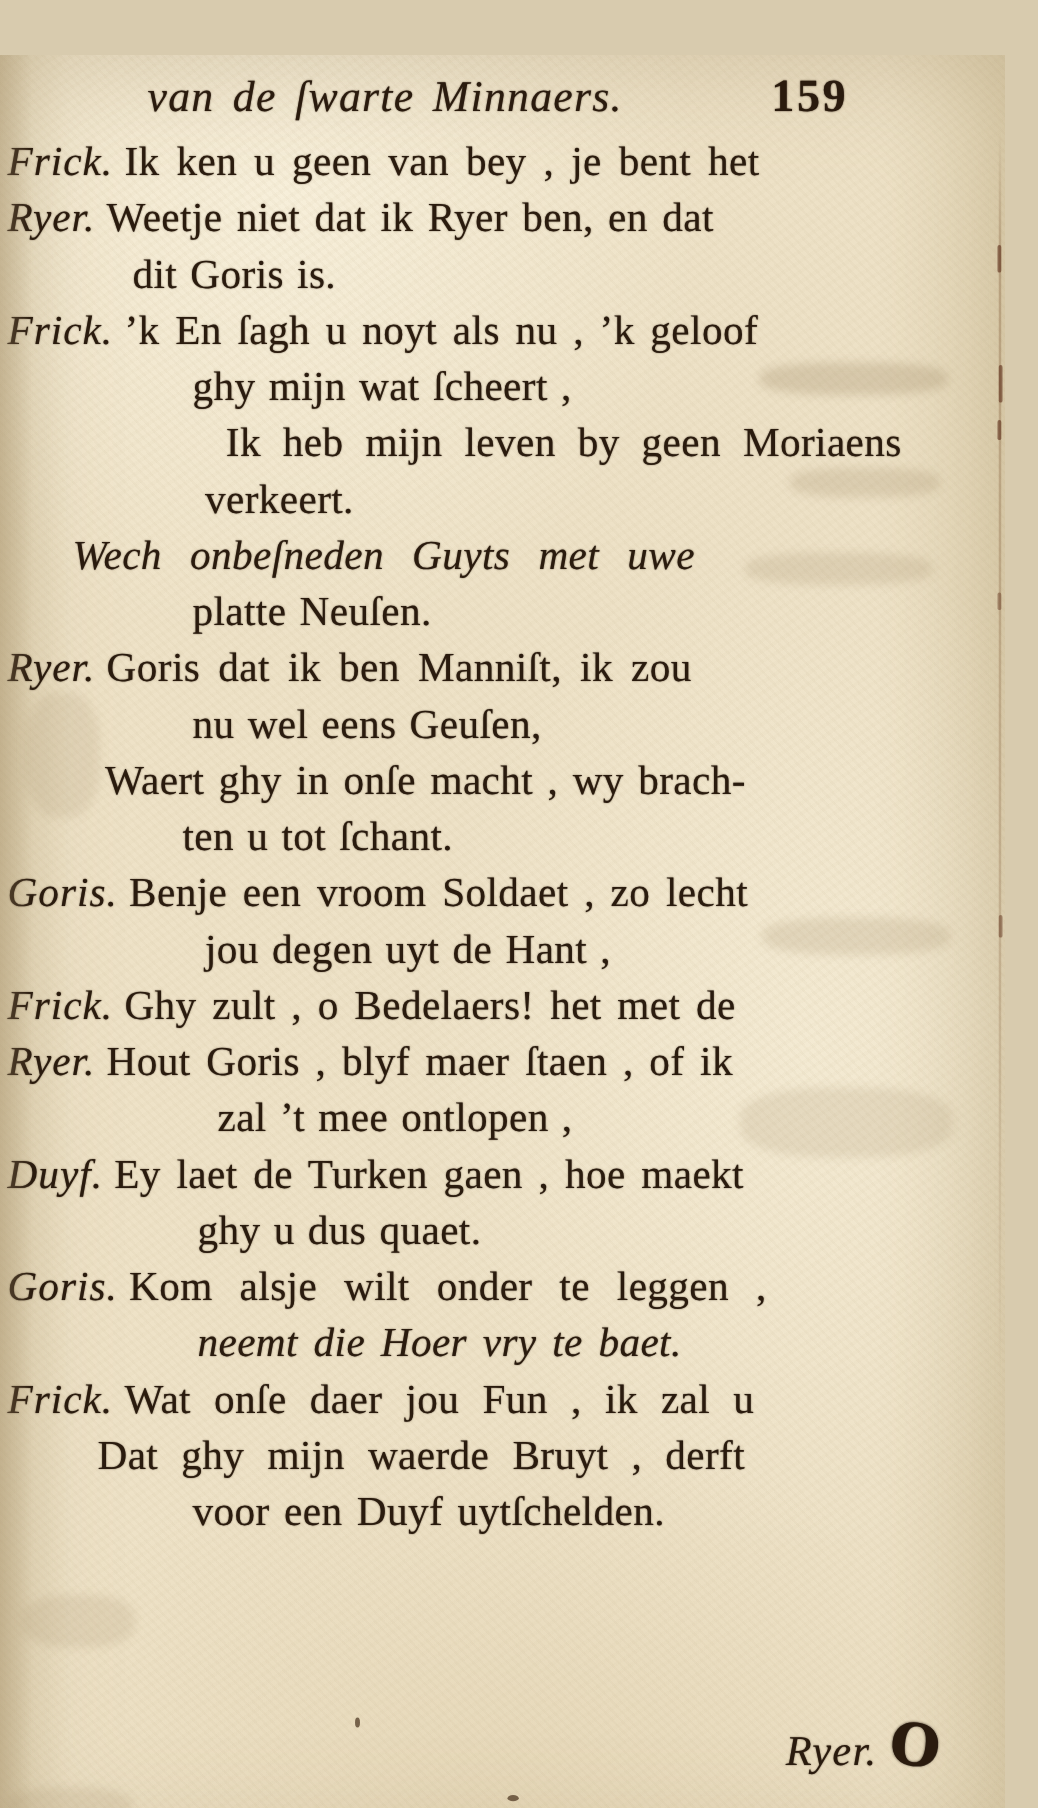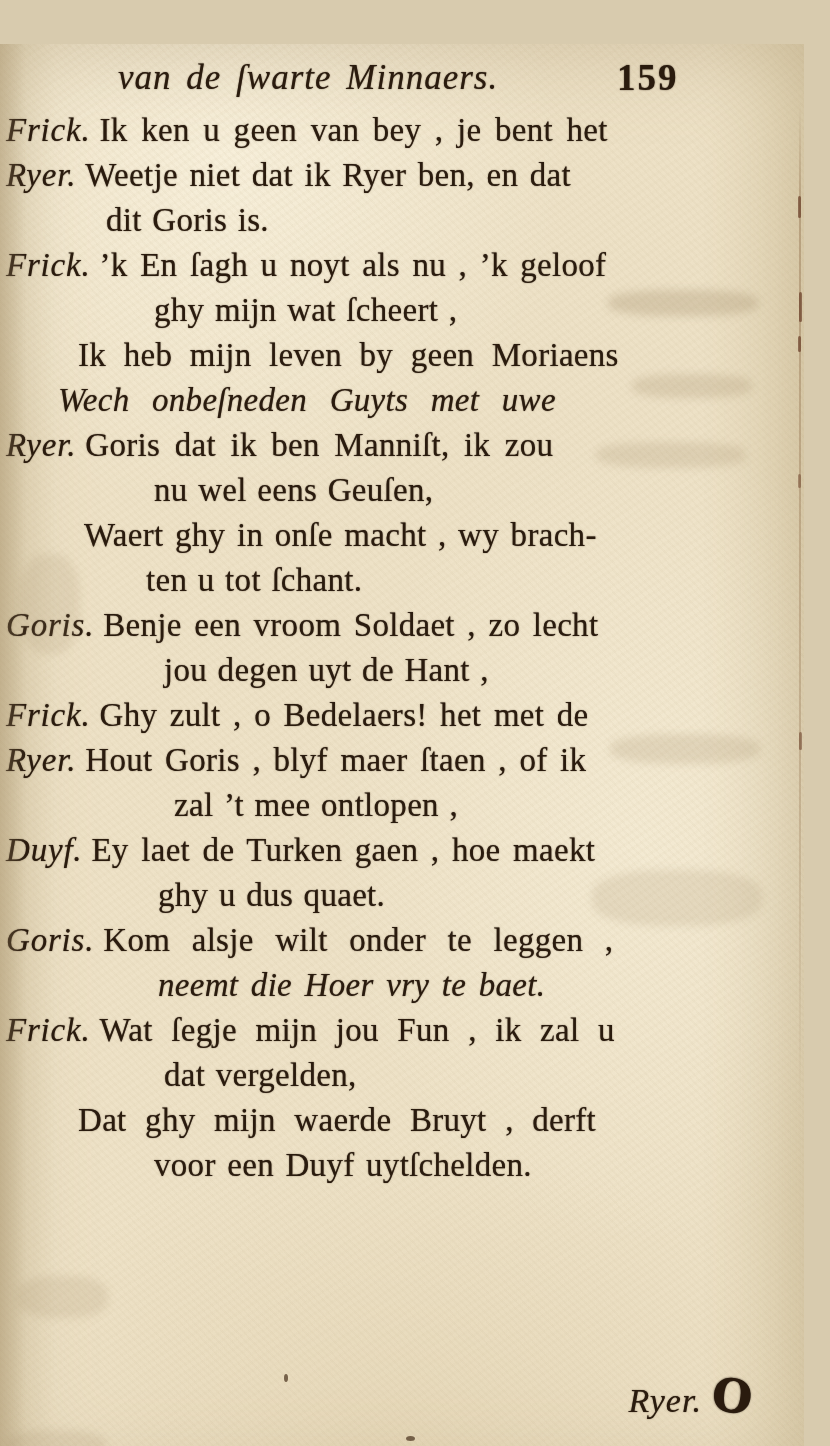--- a/index.html
+++ b/index.html
@@ -111,29 +111,35 @@
   </p>
 
   <p class="line" style="padding-left: 0px; word-spacing: 4px;">
     <span class="speaker">Frick.</span><span class="text">’k En ſagh u noyt als nu , ’k geloof</span>
   </p>
 
   <p class="line" style="padding-left: 148px; word-spacing: 2px;">
     <span class="text">ghy mijn wat ſcheert ,</span>
   </p>
 
-  <p class="line" style="padding-left: 72px; word-spacing: 9px;">
+  <p class="line" style="padding-left: 72px; word-spacing: 9px; text-align: center;">
     <span class="text">Ik heb mijn leven by geen Moriaens</span>
   </p>
 
+  <p class="line" style="padding-left: 158px; word-spacing: 2px;">
+    <span class="text">verkeert.</span>
+  </p>
 
   <p class="line" style="padding-left: 52px; word-spacing: 14px; font-style: italic;">
     <span class="text">Wech onbeſneden Guyts met uwe</span>
   </p>
 
+  <p class="line" style="padding-left: 148px; word-spacing: 2px;">
+    <span class="text">platte Neuſen.</span>
+  </p>
 
   <p class="line" style="padding-left: 0px; word-spacing: 6px;">
     <span class="speaker">Ryer.</span><span class="text">Goris dat ik ben Manniſt, ik zou</span>
   </p>
 
   <p class="line" style="padding-left: 148px; word-spacing: 2px;">
     <span class="text">nu wel eens Geuſen,</span>
   </p>
 
   <p class="line" style="padding-left: 78px; word-spacing: 3px;">
@@ -175,26 +181,23 @@
 
   <p class="line" style="padding-left: 0px; word-spacing: 13px;">
     <span class="speaker">Goris.</span><span class="text">Kom alsje wilt onder te leggen ,</span>
   </p>
 
   <p class="line" style="padding-left: 152px; word-spacing: 4px; font-style: italic;">
     <span class="text">neemt die Hoer vry te baet.</span>
   </p>
 
   <p class="line" style="padding-left: 0px; word-spacing: 10px;">
-    <span class="speaker">Frick.</span><span class="text">Wat ſegje mijn jou Fun , ik zal u</span>
-  </p>
-
-  <p class="line" style="padding-left: 158px; word-spacing: 2px;">
-    <span class="text">dat vergelden,</span>
-  </p>
+    <span class="speaker">Frick.</span><span class="text">Wat onſe daer jou Fun , ik zal u</span>
+  </p>
+
 
   <p class="line" style="padding-left: 72px; word-spacing: 10px;">
     <span class="text">Dat ghy mijn waerde Bruyt , derft</span>
   </p>
 
   <p class="line" style="padding-left: 148px; word-spacing: 3px;">
     <span class="text">voor een Duyf uytſchelden.</span>
   </p>
 </div>
 

